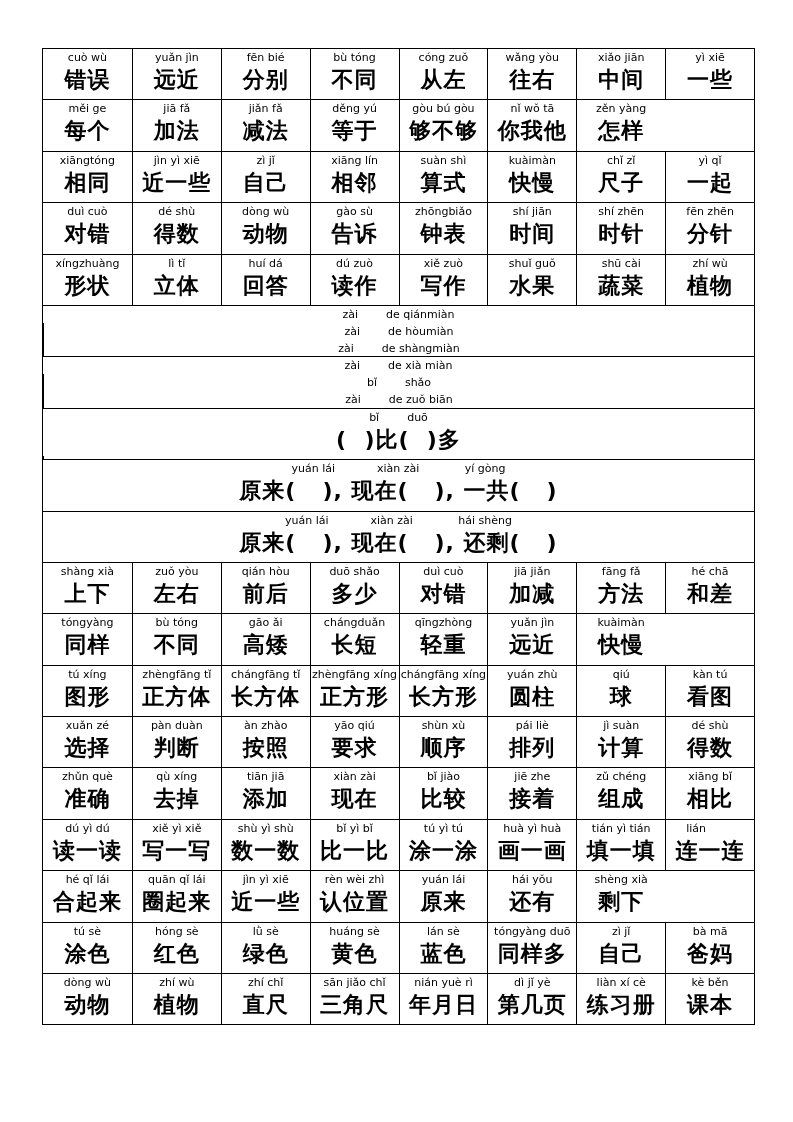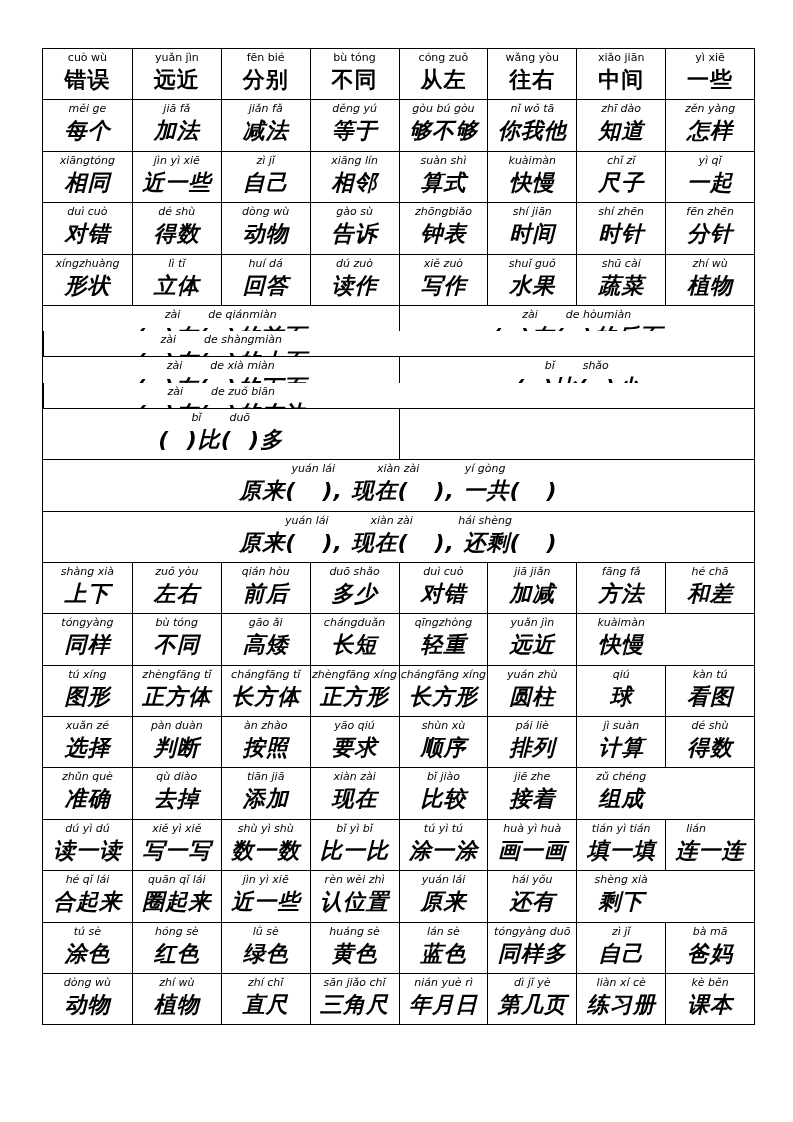--- a/index.html
+++ b/index.html
@@ -12,23 +12,23 @@
   }
   .vocab-table {
     position: absolute;
     left: 42px; top: 48px;
     width: 711px;
     border: 1px solid #000;
     background: #fff;
   }
   .row { display: grid; height: 50.4px; }
   .row.grid8 { grid-template-columns: repeat(8, 1fr); text-align: right; }
-  .row.grid3 { grid-template-columns: repeat(2, 1fr); }
+  .row.grid3 { grid-template-columns: repeat(1, 1fr); }
   .row.full  { grid-template-columns: 1fr; }
-  .row + .row { border-top: 1px solid #000; font-style: italic; }
+  .row + .row { border-top: 1px solid #000; }
   .cell {
     display: flex;
     flex-direction: column;
     align-items: center;
     justify-content: flex-start;
     padding-top: 2px;
     overflow: hidden;
   }
   .cell + .cell { border-left: 1px solid #000; }
   .pinyin {
@@ -104,24 +104,20 @@
       </div>
       <div class="cell">
         <span class="pinyin">gòu bú gòu</span>
         <span class="hanzi">够不够</span>
       </div>
       <div class="cell">
         <span class="pinyin">nǐ wǒ tā</span>
         <span class="hanzi">你我他</span>
       </div>
       <div class="cell">
-        <span class="pinyin">zhī dào</span>
-        <span class="hanzi">知道</span>
-      </div>
-      <div class="cell">
         <span class="pinyin">zěn yàng</span>
         <span class="hanzi">怎样</span>
       </div>
     </div>
     <div class="row grid8">
       <div class="cell">
         <span class="pinyin">xiāngtóng</span>
         <span class="hanzi">相同</span>
       </div>
       <div class="cell">
@@ -402,21 +398,21 @@
         <span class="pinyin">dé shù</span>
         <span class="hanzi">得数</span>
       </div>
     </div>
     <div class="row grid8">
       <div class="cell">
         <span class="pinyin">zhǔn què</span>
         <span class="hanzi">准确</span>
       </div>
       <div class="cell">
-        <span class="pinyin">qù diào</span>
+        <span class="pinyin">qù xíng</span>
         <span class="hanzi">去掉</span>
       </div>
       <div class="cell">
         <span class="pinyin">tiān jiā</span>
         <span class="hanzi">添加</span>
       </div>
       <div class="cell">
         <span class="pinyin">xiàn zài</span>
         <span class="hanzi">现在</span>
       </div>
@@ -424,20 +420,24 @@
         <span class="pinyin">bǐ jiào</span>
         <span class="hanzi">比较</span>
       </div>
       <div class="cell">
         <span class="pinyin">jiē zhe</span>
         <span class="hanzi">接着</span>
       </div>
       <div class="cell">
         <span class="pinyin">zǔ chéng</span>
         <span class="hanzi">组成</span>
+      </div>
+      <div class="cell">
+        <span class="pinyin">xiāng bǐ</span>
+        <span class="hanzi">相比</span>
       </div>
     </div>
     <div class="row grid8">
       <div class="cell">
         <span class="pinyin">dú yì dú</span>
         <span class="hanzi">读一读</span>
       </div>
       <div class="cell">
         <span class="pinyin">xiě yì xiě</span>
         <span class="hanzi">写一写</span>

